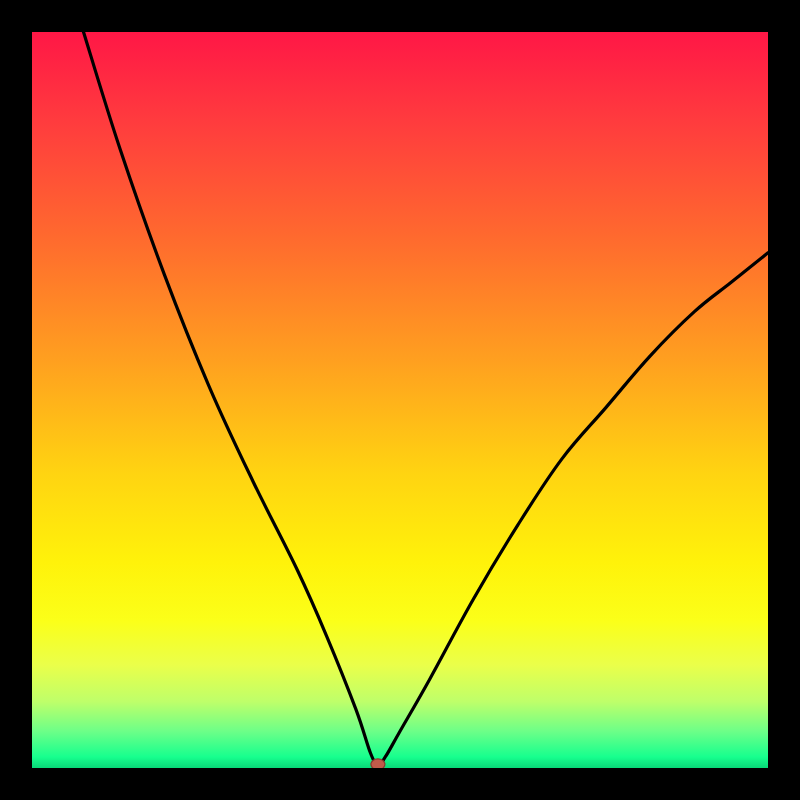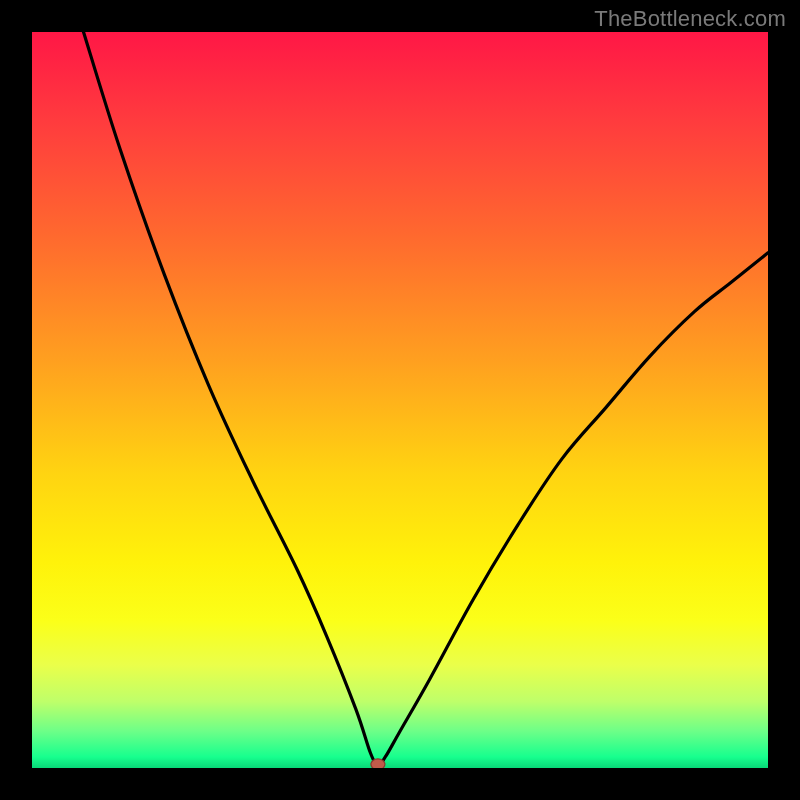--- a/index.html
+++ b/index.html
@@ -38,21 +38,20 @@
     font-size: 22px;
     font-weight: 500;
     letter-spacing: 0.2px;
     user-select: none;
   }
 </style>
 </head>
 <body>
 
 <div class="frame">
-  <div class="watermark">TheBottleneck.com</div>
   <div class="plot-area">
     <svg id="chart-svg" viewBox="0 0 736 736" preserveAspectRatio="none">
       <defs>
         <linearGradient id="bg-grad" x1="0" y1="0" x2="0" y2="1">
             <stop offset="0%" stop-color="#ff1746"></stop>
             <stop offset="12%" stop-color="#ff3b3e"></stop>
             <stop offset="28.000000000000004%" stop-color="#ff6a2e"></stop>
             <stop offset="45%" stop-color="#ffa11f"></stop>
             <stop offset="60%" stop-color="#ffd411"></stop>
             <stop offset="72%" stop-color="#fff20a"></stop>

